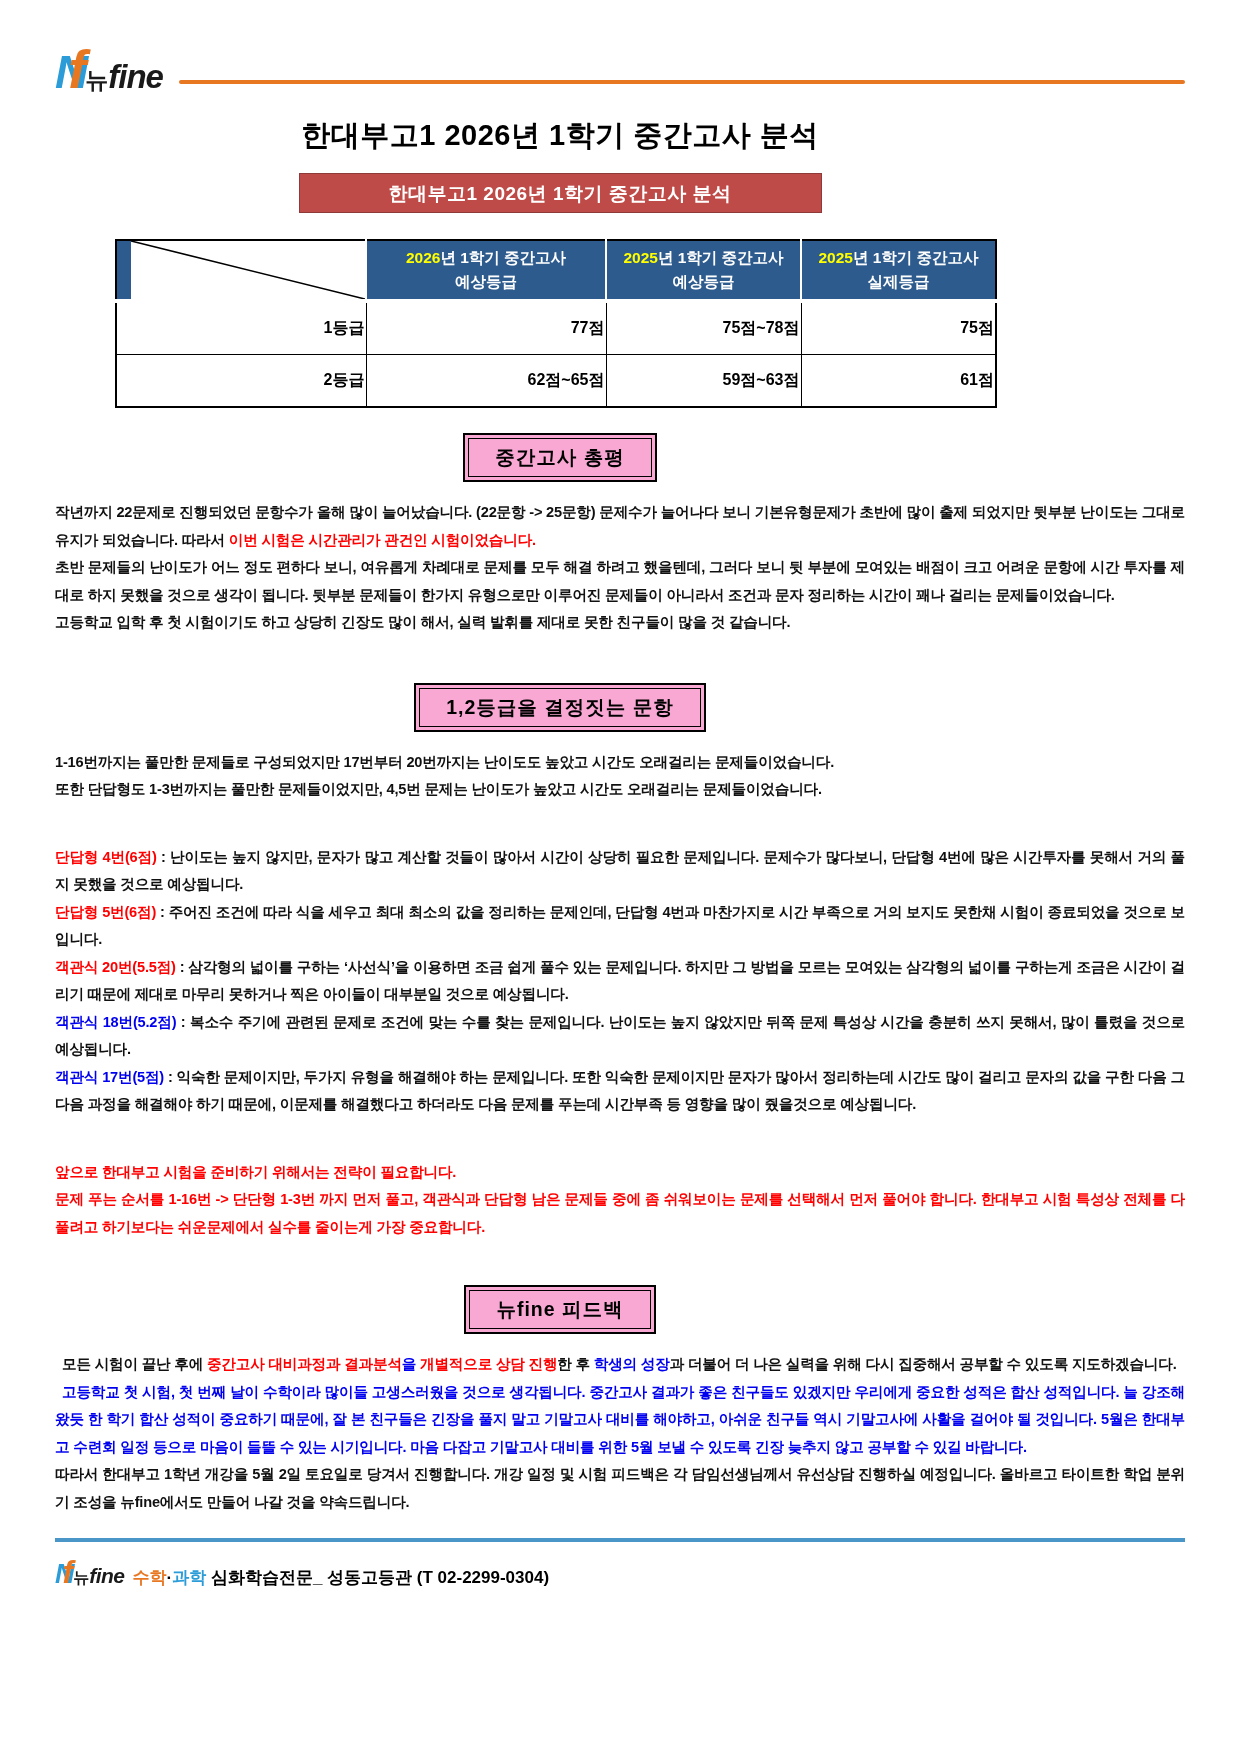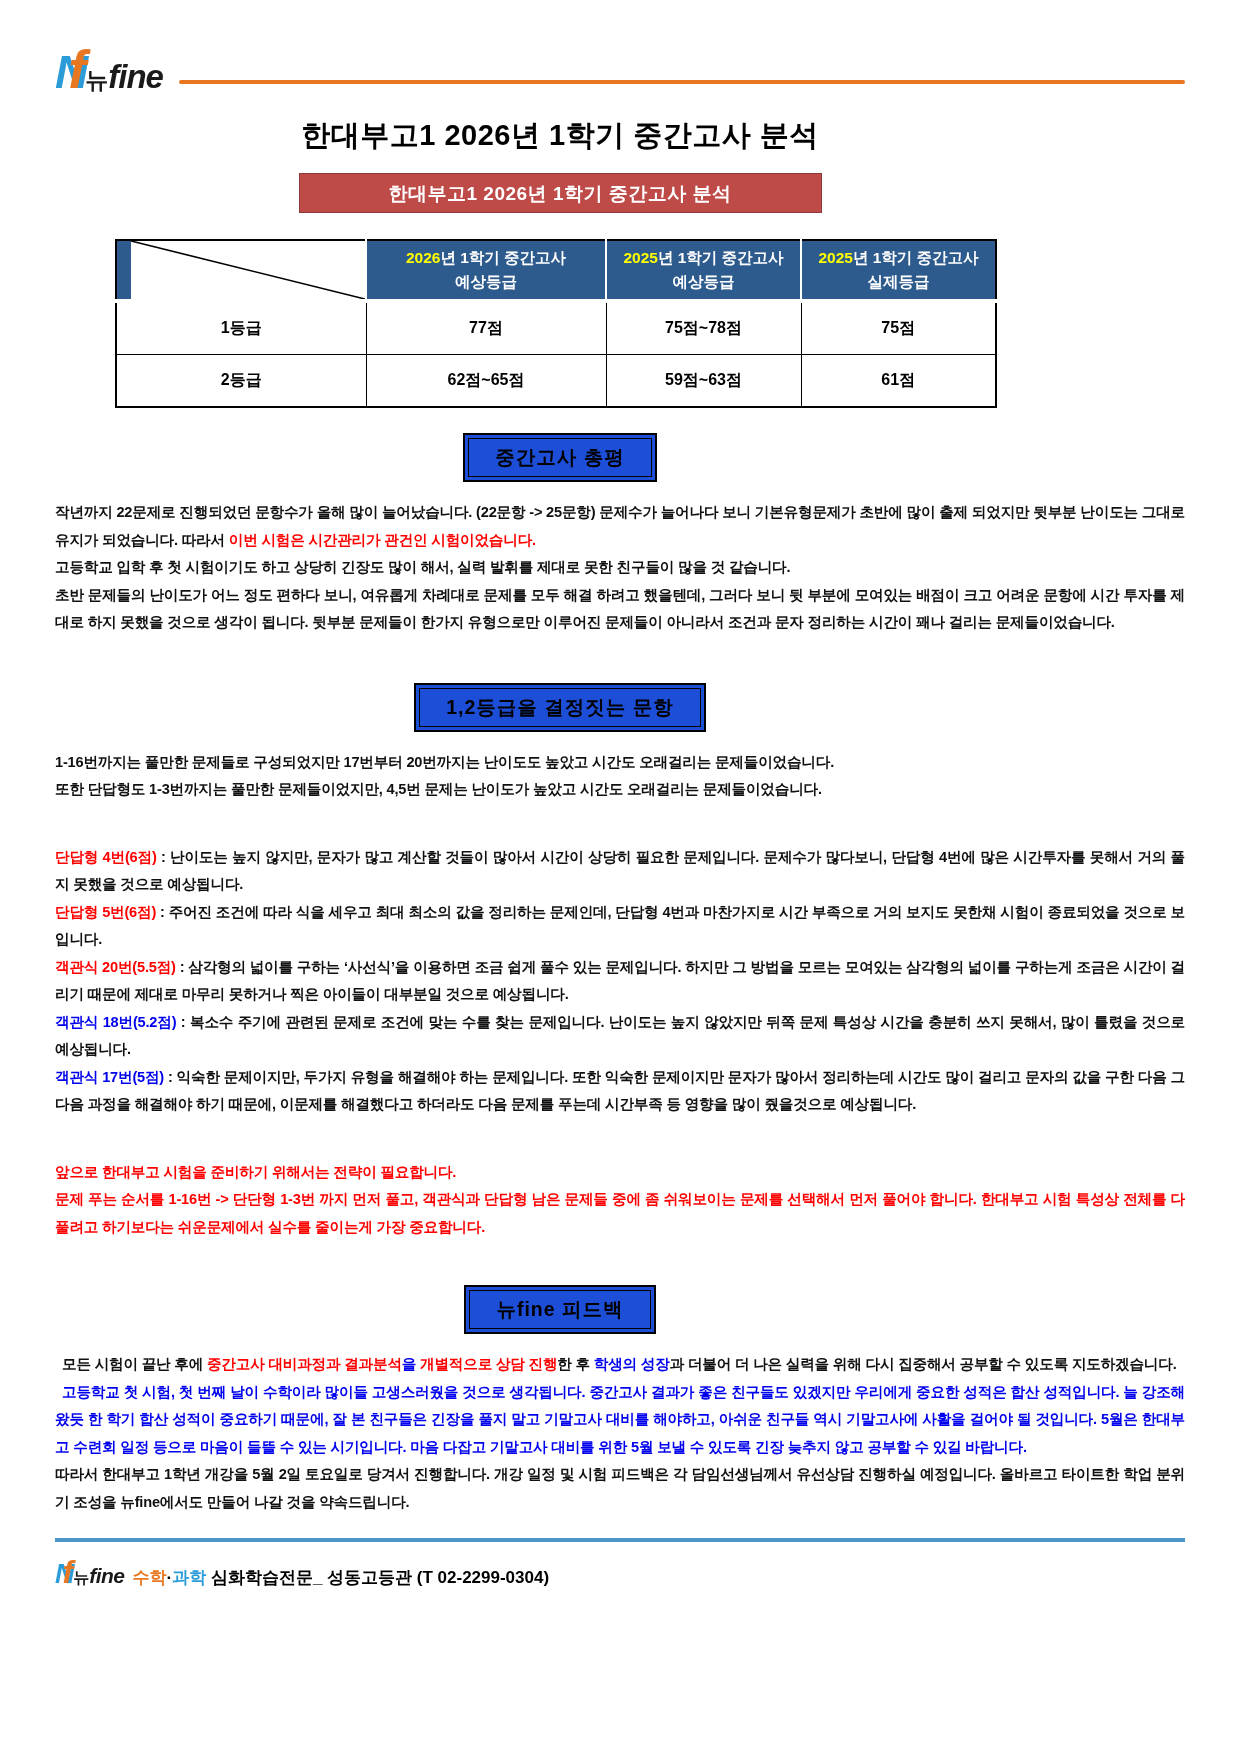--- a/index.html
+++ b/index.html
@@ -33,26 +33,26 @@
     background:var(--header-blue,#2e5b8d); color:#fff; font-size:15.5px; height:58px;
     border-left:2px solid #fff; border-bottom:4px solid #fff; padding:0; line-height:1.55;
   }
   .grade-table thead th.diag {
     background:linear-gradient(to right, var(--header-blue,#2e5b8d) 14px, #fff 14px);
     border-left:none; position:relative;
   }
   .grade-table thead th.diag svg { position:absolute; left:14px; top:0; width:calc(100% - 14px); height:100%; }
   .yr { color:var(--year-yellow,#ffff00); }
   .grade-table tbody td {
-    border:1px solid #000; text-align:center; height:49px; font-size:16px; background:#fff; color:#000;
+    border:1px solid #000; text-align:right; height:49px; font-size:16px; background:#fff; color:#000;
   }
   .grade-table tbody tr:first-child td { border-top:3px solid #000; }
   .score-red { color:var(--text-red,#ff0000); font-size:17px; }
   
-  .section-box { display:table; margin:0 auto; border:2px solid #000; padding:3px; background:#1d4ed8; }
+  .section-box { display:table; margin:0 auto; border:2px solid #000; padding:3px; background:#f9a8d4; }
   .section-box .inner { border:1px solid #000; padding:5px 26px; font-size:19.5px; letter-spacing:1px; color:#000; white-space:nowrap; }
   .mt-box1 { margin-top:25px; } .mt-box2 { margin-top:46px; } .mt-box3 { margin-top:44px; }
   
   .copy { margin-top:17px; font-size:14.6px; line-height:27.5px; text-align:justify; color:#101010; letter-spacing:-0.2px; }
   .copy p { margin:0; }
   .copy p.gap-top { margin-top:40px; }
   .copy p.indent { text-indent:7px; }
   .c-r { color:var(--text-red,#ff0000); }
   .c-b { color:var(--text-blue,#0000ee); }
   .c-o { color:var(--accent-orange,#e05a28);text-align:center; }
@@ -131,22 +131,22 @@
       </tbody>
     </table>
 
     <div class="section-box mt-box1">
       <div class="inner">중간고사 총평</div>
     </div>
   </div>
 
   <div class="copy">
     <p><span>작년까지 22문제로 진행되었던 문항수가 올해 많이 늘어났습니다. (22문항 -&gt; 25문항) 문제수가 늘어나다 보니 기본유형문제가 초반에 많이 출제 되었지만 뒷부분 난이도는 그대로 유지가 되었습니다. 따라서 </span><span class="c-r">이번 시험은 시간관리가 관건인 시험이었습니다.</span></p>
+    <p><span>초반 문제들의 난이도가 어느 정도 편하다 보니, 여유롭게 차례대로 문제를 모두 해결 하려고 했을텐데, 그러다 보니 뒷 부분에 모여있는 배점이 크고 어려운 문항에 시간 투자를 제대로 하지 못했을 것으로 생각이 됩니다. 뒷부분 문제들이 한가지 유형으로만 이루어진 문제들이 아니라서 조건과 문자 정리하는 시간이 꽤나 걸리는 문제들이었습니다.</span></p>
     <p><span>고등학교 입학 후 첫 시험이기도 하고 상당히 긴장도 많이 해서, 실력 발휘를 제대로 못한 친구들이 많을 것 같습니다.</span></p>
-    <p><span>초반 문제들의 난이도가 어느 정도 편하다 보니, 여유롭게 차례대로 문제를 모두 해결 하려고 했을텐데, 그러다 보니 뒷 부분에 모여있는 배점이 크고 어려운 문항에 시간 투자를 제대로 하지 못했을 것으로 생각이 됩니다. 뒷부분 문제들이 한가지 유형으로만 이루어진 문제들이 아니라서 조건과 문자 정리하는 시간이 꽤나 걸리는 문제들이었습니다.</span></p>
   </div>
 
   <div class="center-zone">
 
     <div class="section-box mt-box2">
       <div class="inner">1,2등급을 결정짓는 문항</div>
     </div>
   </div>
 
   <div class="copy">

